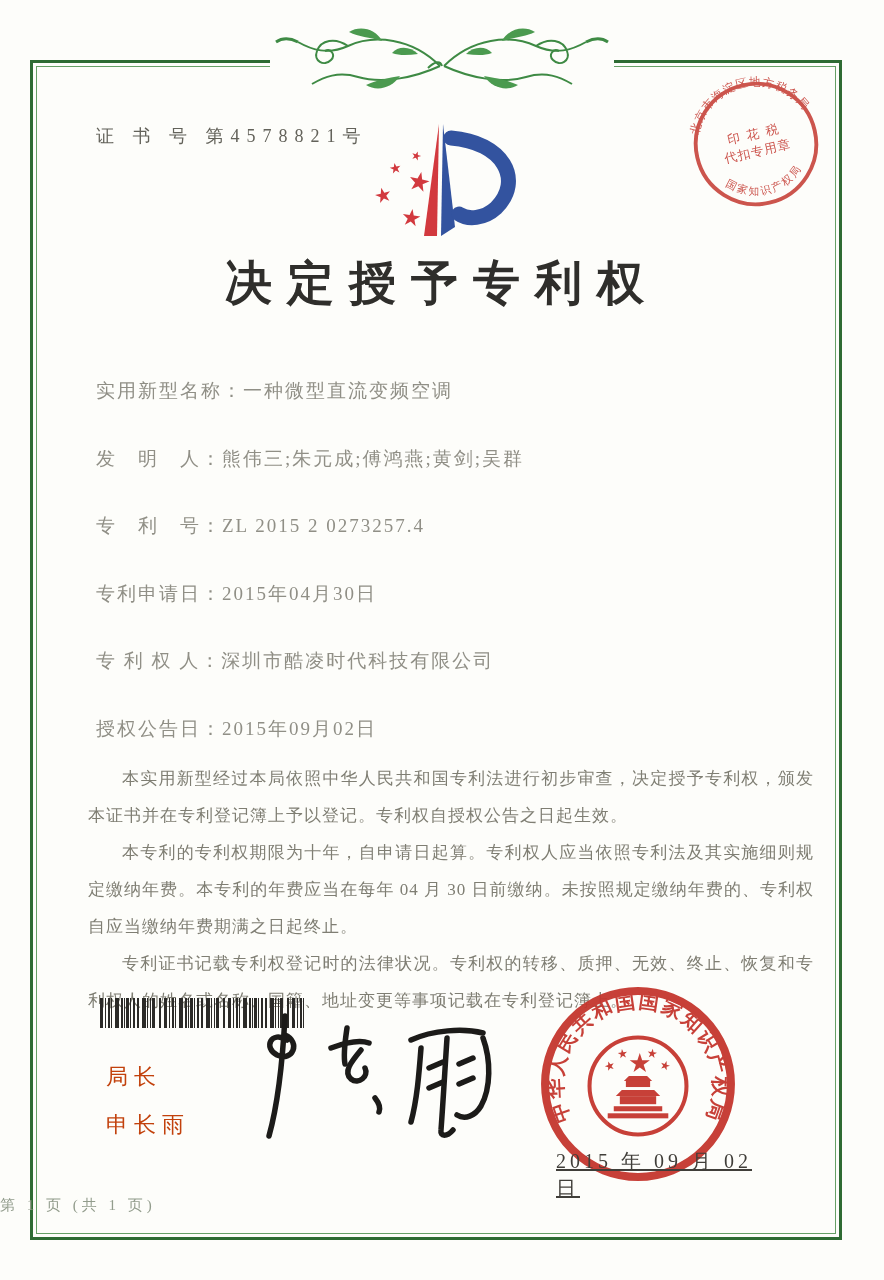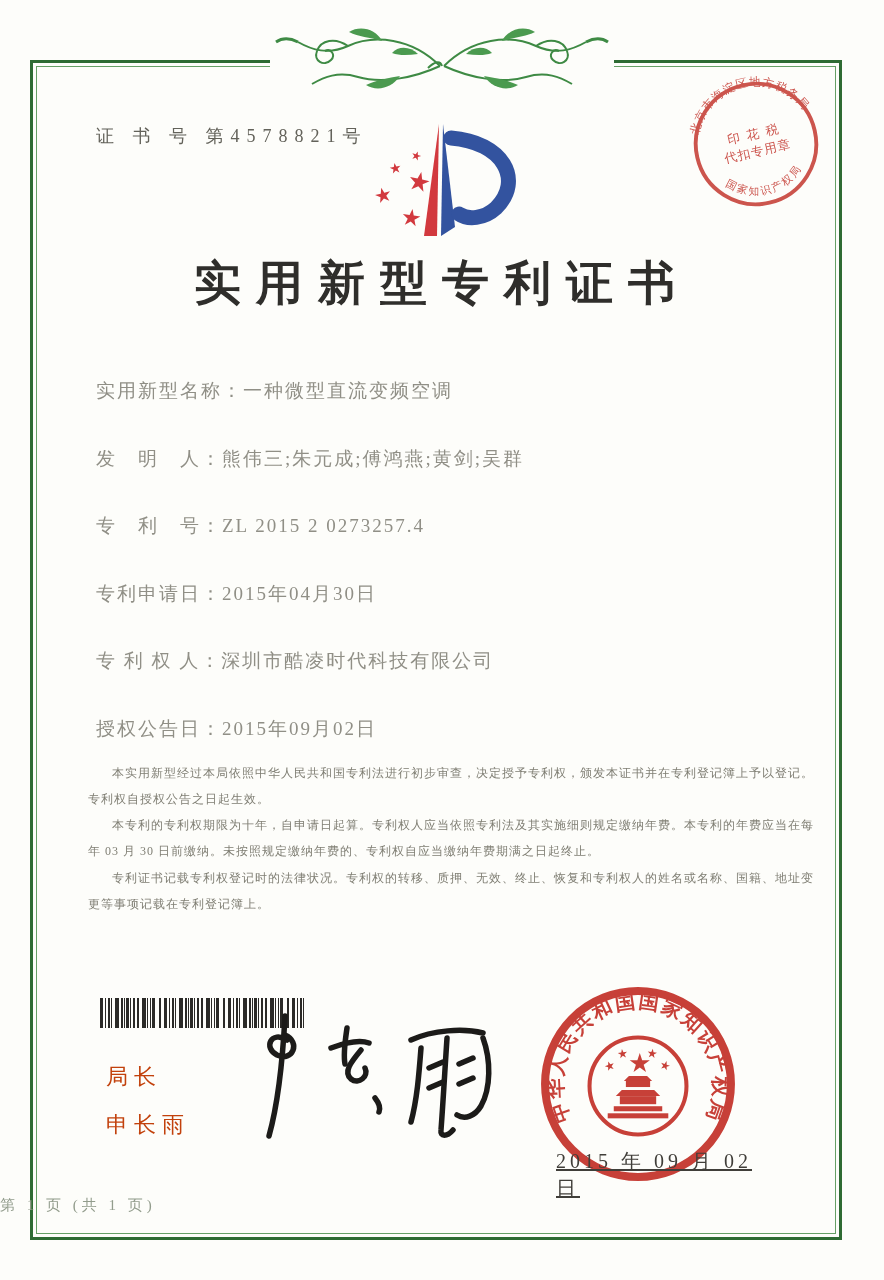--- a/index.html
+++ b/index.html
@@ -25,21 +25,21 @@
   .tax-seal { position:absolute; left:688px; top:76px; width:136px; height:136px; transform:rotate(-13deg); opacity:.92; }
   .title {
     position:absolute; left:0; top:252px; width:100%; text-align:center;
     font-size:47px; font-weight:600; letter-spacing:15px; color:#2f2e2b;
   }
   .fields { position:absolute; left:96px; top:378px; width:700px; }
   .field-row { height:68px; font-size:19px; color:#908f86; letter-spacing:2px; }
   .field-row.tight { height:67px; }
   .body-text {
     position:absolute; left:88px; top:760px; width:726px;
-    font-size:12px; line-height:2.18; color:#7f7e73; text-align:justify;
+    font-size:17px; line-height:2.18; color:#7f7e73; text-align:justify;
     letter-spacing:1px;
   }
   .body-text p { text-indent:2em; }
   .barcode { position:absolute; left:100px; top:998px; width:392px; height:30px; display:flex; align-items:stretch; }
   .barcode span { background:#2b2a27; }
   .signer { position:absolute; left:106px; top:1062px; color:#c2410c; }
   .signer .s-title { font-size:22px; letter-spacing:6px; }
   .signer .s-name { font-size:22px; letter-spacing:6px; margin-top:18px; }
   .signature-svg { position:absolute; left:235px; top:1002px; width:270px; height:148px; }
   .office-seal { position:absolute; left:537px; top:983px; width:202px; height:202px; opacity:.95; }
@@ -101,21 +101,21 @@
     <text fill="#c8473f" font-size="12" letter-spacing="1">
       <textPath href="#taxArcTop" startOffset="50%" text-anchor="middle">北京市海淀区地方税务局</textPath>
     </text>
     <text fill="#c8473f" font-size="11" letter-spacing="2">
       <textPath href="#taxArcBot" startOffset="50%" text-anchor="middle">国家知识产权局</textPath>
     </text>
     <text x="70" y="64" text-anchor="middle" fill="#c8473f" font-size="13" letter-spacing="2">印 花 税</text>
     <text x="70" y="82" text-anchor="middle" fill="#c8473f" font-size="13" letter-spacing="1">代扣专用章</text>
   </svg>
 
-  <div class="title">实用新型专利证书</div>
+  <div class="title">决定授予专利权</div>
 
   <div class="fields">
     <div class="field-row">
       <span>实用新型名称：</span><span>一种微型直流变频空调</span>
     </div>
     <div class="field-row tight">
       <span>发　明　人：</span><span>熊伟三;朱元成;傅鸿燕;黄剑;吴群</span>
     </div>
     <div class="field-row">
       <span>专　利　号：</span><span>ZL 2015 2 0273257.4</span>
@@ -126,21 +126,21 @@
     <div class="field-row">
       <span>专 利 权 人：</span><span>深圳市酷凌时代科技有限公司</span>
     </div>
     <div class="field-row">
       <span>授权公告日：</span><span>2015年09月02日</span>
     </div>
   </div>
 
   <div class="body-text">
     <p>本实用新型经过本局依照中华人民共和国专利法进行初步审查，决定授予专利权，颁发本证书并在专利登记簿上予以登记。专利权自授权公告之日起生效。</p>
-    <p>本专利的专利权期限为十年，自申请日起算。专利权人应当依照专利法及其实施细则规定缴纳年费。本专利的年费应当在每年 03 月 30 日前缴纳。未按照规定缴纳年费的、专利权自应当缴纳年费期满之日起终止。</p>
+    <p>本专利的专利权期限为十年，自申请日起算。专利权人应当依照专利法及其实施细则规定缴纳年费。本专利的年费应当在每年 04 月 30 日前缴纳。未按照规定缴纳年费的、专利权自应当缴纳年费期满之日起终止。</p>
     <p>专利证书记载专利权登记时的法律状况。专利权的转移、质押、无效、终止、恢复和专利权人的姓名或名称、国籍、地址变更等事项记载在专利登记簿上。</p>
   </div>
 
   <div class="barcode" id="barcode">
       <span style="width:3px;margin-right:2px"></span>
       <span style="width:1px;margin-right:2px"></span>
       <span style="width:2px;margin-right:1px"></span>
       <span style="width:1px;margin-right:3px"></span>
       <span style="width:4px;margin-right:2px"></span>
       <span style="width:2px;margin-right:1px"></span>

